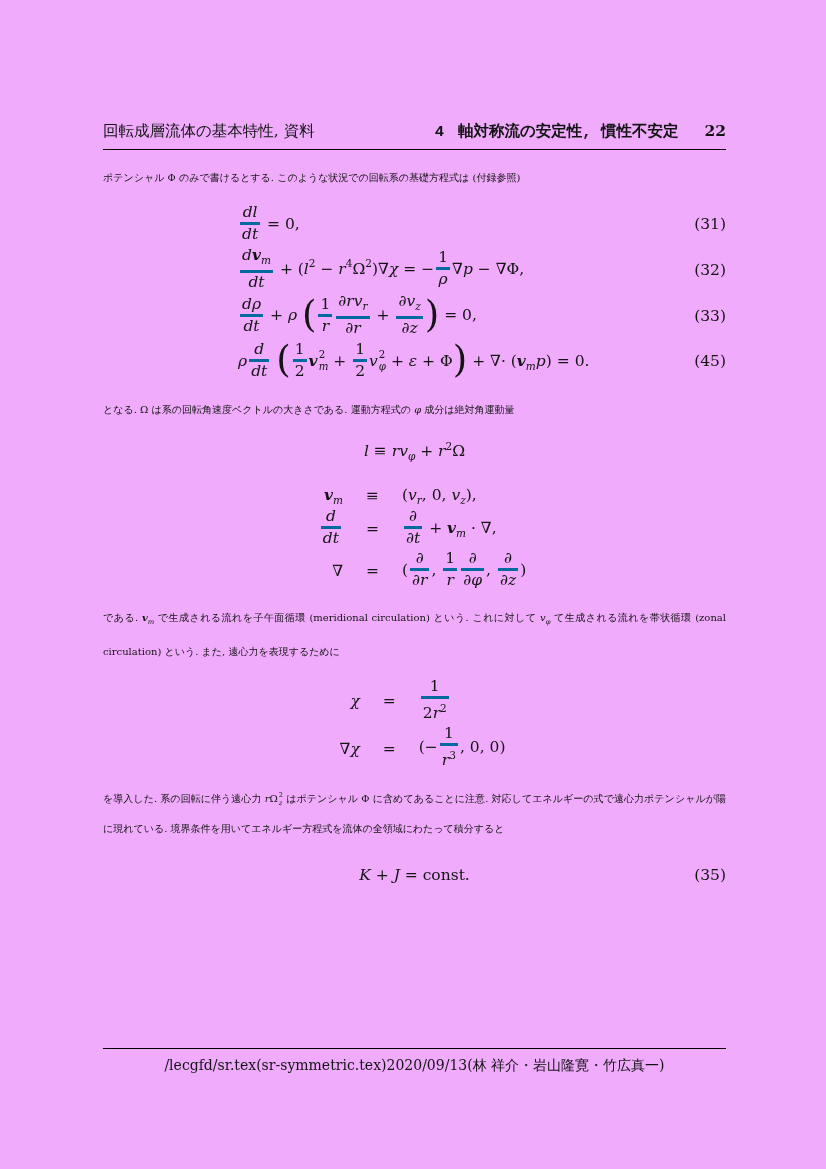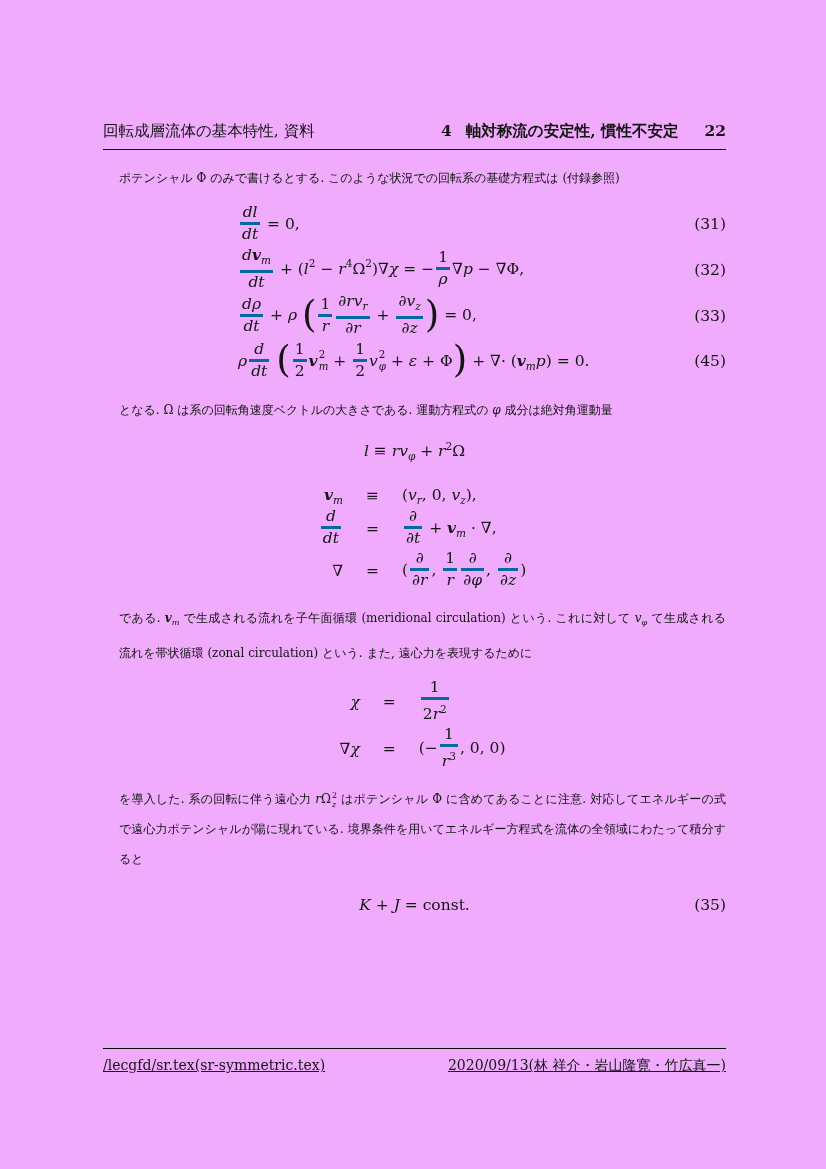--- a/index.html
+++ b/index.html
@@ -10,30 +10,30 @@
     background:#f0abfc;
     font-family:"DejaVu Serif", serif;
     color:#141414;
     overflow:hidden;
   }
   .content { padding:121px 100px 0 103px; }
 
   
   .hdr { display:flex; justify-content:space-between; align-items:baseline; font-size:15.5px; }
   .hdr-right { display:flex; align-items:baseline; }
-  .hdr-sec { font-weight:bold; }
+  .hdr-sec { font-weight:bold;font-family:Liberation Mono, monospace; }
   .hdr-sec .secnum { margin-right:14px; }
   .hdr-page { font-weight:bold; margin-left:26px; }
   .rule { border:0; border-top:1.5px solid #000; margin:7px 0 0 0; }
 
   
   .para {
-    font-size:12px; line-height:30px;
+    font-size:10px; line-height:30px;
     text-align:justify; text-justify:inter-ideograph;
-    margin:13px 0 0 16px;
+    margin:13px 0 0 0;
   }
 
   
   .math, .eq-body, .cell { font-size:15.5px;margin-left:16px; }
   i { font-family:"DejaVu Serif", serif; }
   sup { font-size:68%; }
   sub { font-size:68%; }
   .bv { font-weight:bold; font-style:italic; }
   .frac { display:inline-block; vertical-align:middle; text-align:center; margin:0 2px; position:relative; top:-1px; }
   .frac .num { display:block; line-height:17px; padding:0 2px 1px 2px; border-bottom:3px solid #0369a1; }
@@ -63,21 +63,21 @@
   .align-grid .cl { justify-self:end; }
   .align-grid .cr { justify-self:start; }
 
   
   .eqn-centered { position:relative; text-align:center; margin:16px 0 0 0; min-height:30px; line-height:30px; }
   .eqn-centered .eq-no { position:absolute; right:0; top:0; }
 
   
   .ftr { position:absolute; left:103px; right:100px; top:1048px; font-size:14px; }
   .ftr-rule { border:0; border-top:1px solid #000; margin:0 0 8px 0; }
-  .ftr-line { display:flex; justify-content:space-between;text-decoration:underline; }
+  .ftr-line { display:flex; justify-content:center; }
 </style>
 </head>
 <body>
 
 <div class="page">
   <div class="content">
 
     <header class="hdr">
       <span class="hdr-left">回転成層流体の基本特性, 資料</span>
       <span class="hdr-right">

